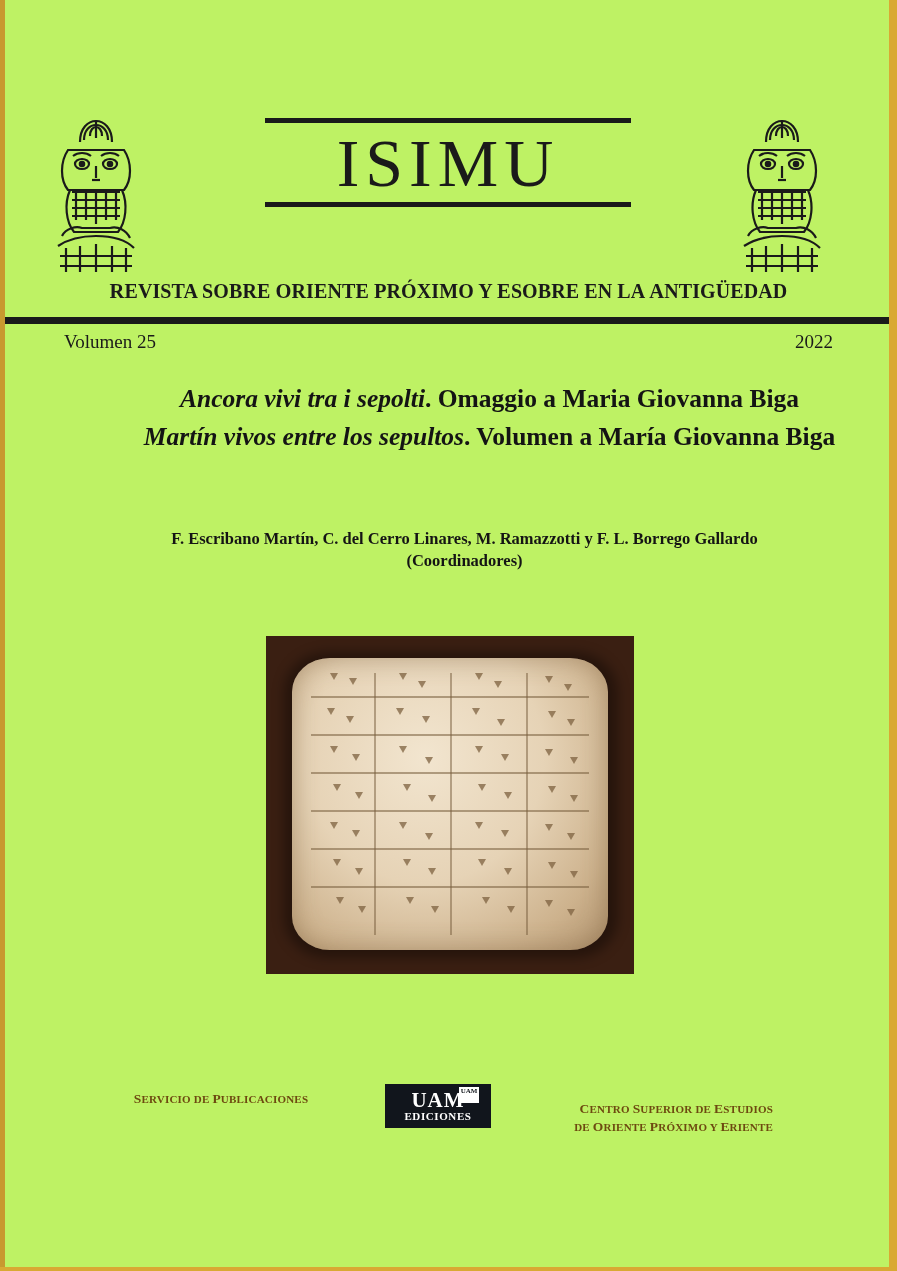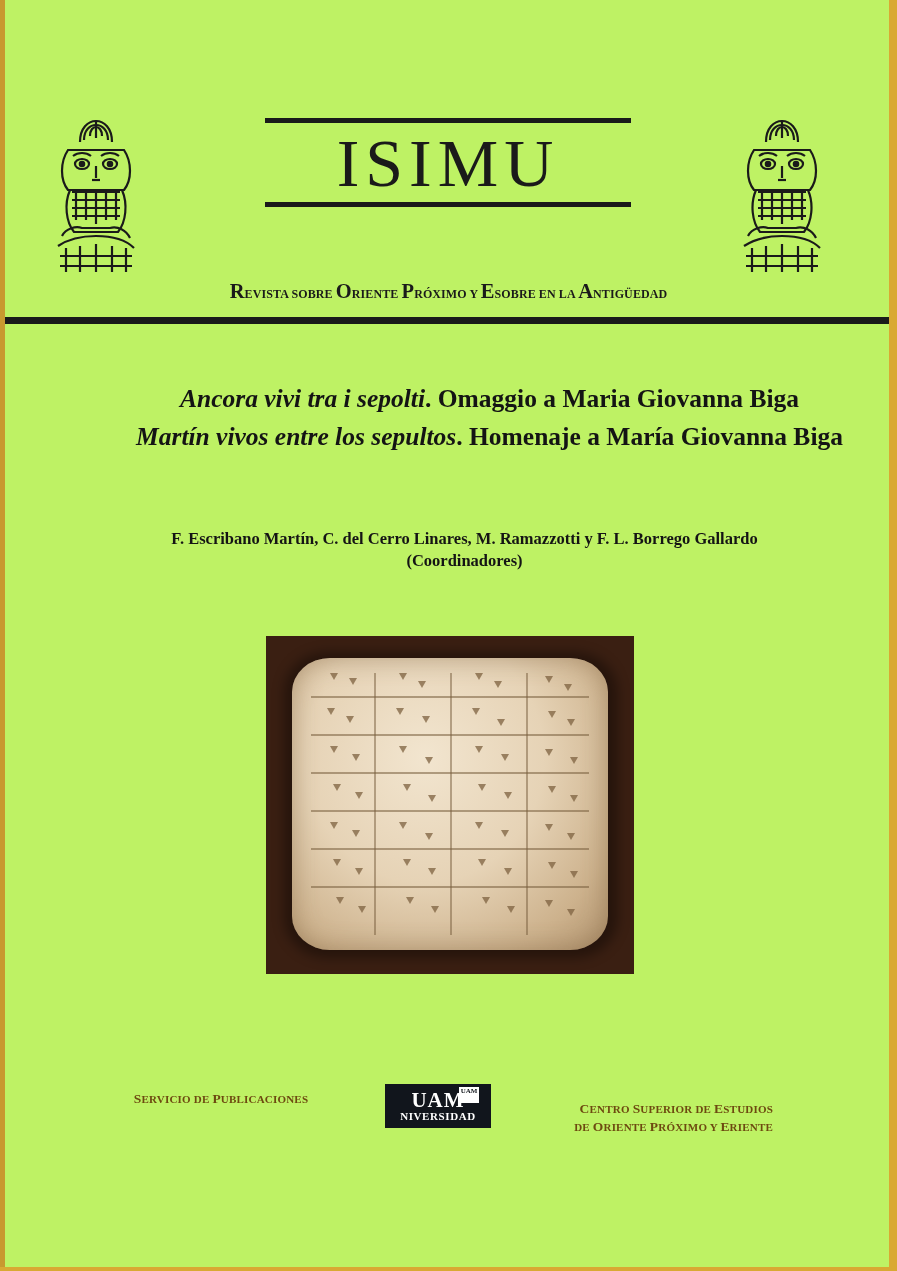--- a/index.html
+++ b/index.html
@@ -79,21 +79,21 @@
     position: absolute;
     left: 0; top: 280px;
     width: 897px;
     text-align: center;
     font-family: "Liberation Serif", serif;
     font-size: 20.5px;
     font-weight: 700;
     color: #1a1a1a;
     letter-spacing: 0.1px;
   }
-  .subtitle .sc { font-size: 12px; }
+  .subtitle .sc { font-size: 20px; }
   .thick-rule {
     position: absolute;
     left: 5px;
     top: 317px;
     width: 884px;
     height: 7px;
     background: #1a1a1a;
   }
 
   
@@ -377,27 +377,31 @@
       </svg>
     </div>
 
     <div class="subtitle">
       <span>R</span><span class="sc">EVISTA SOBRE </span><span>O</span><span class="sc">RIENTE </span><span>P</span><span class="sc">RÓXIMO Y </span><span>E</span><span class="sc">SOBRE EN LA </span><span>A</span><span class="sc">NTIGÜEDAD</span>
     </div>
 
     <div class="thick-rule"></div>
   </div>
 
+  <div class="volume-line">
+    <div class="volume">Volumen 25</div>
+    <div class="year">2022</div>
+  </div>
 
   <div class="honoree">
     <div class="line">
       <span class="it">Ancora vivi tra i sepolti</span><span>. Omaggio a Maria Giovanna Biga</span>
     </div>
     <div class="line">
-      <span class="it">Martín vivos entre los sepultos</span><span>. Homenaje a María Giovanna Biga</span>
+      <span class="it">Martín vivos entre los sepultos</span><span>. Volumen a María Giovanna Biga</span>
     </div>
   </div>
 
   <div class="editors">
     <div>F. Escribano Martín, C. del Cerro Linares, M. Ramazzotti y F. L. Borrego Gallardo</div>
     <div>(Coordinadores)</div>
   </div>
 
   <div class="photo">
     <div class="shadow"></div>
@@ -482,21 +486,21 @@
   <div class="footer">
 
     <div class="pub-left">
       <div>
         <span>S</span><span class="sc">ERVICIO DE </span><span>P</span><span class="sc">UBLICACIONES</span>
       </div>
     </div>
 
     <div class="uam-logo">
       <div class="uam">UAM</div>
-      <div class="ediciones">NIVERSIDAD</div>
+      <div class="ediciones">EDICIONES</div>
       <div class="badge">UAM</div>
     </div>
 
     <div class="pub-right">
       <div>
         <span>C</span><span class="sc">ENTRO </span><span>S</span><span class="sc">UPERIOR DE </span><span>E</span><span class="sc">STUDIOS</span>
       </div>
       <div>
         <span class="sc">DE </span><span>O</span><span class="sc">RIENTE </span><span>P</span><span class="sc">RÓXIMO Y </span><span>E</span><span class="sc">RIENTE</span>
       </div>

